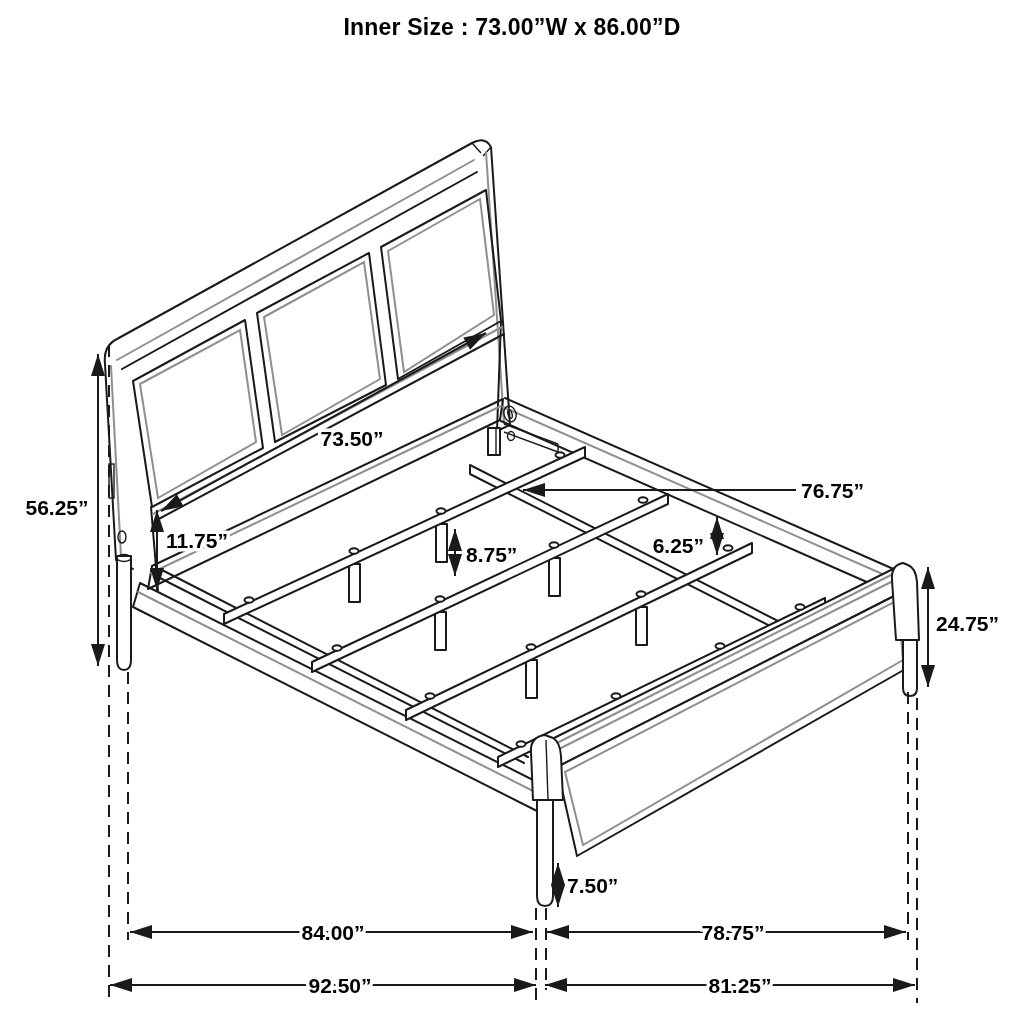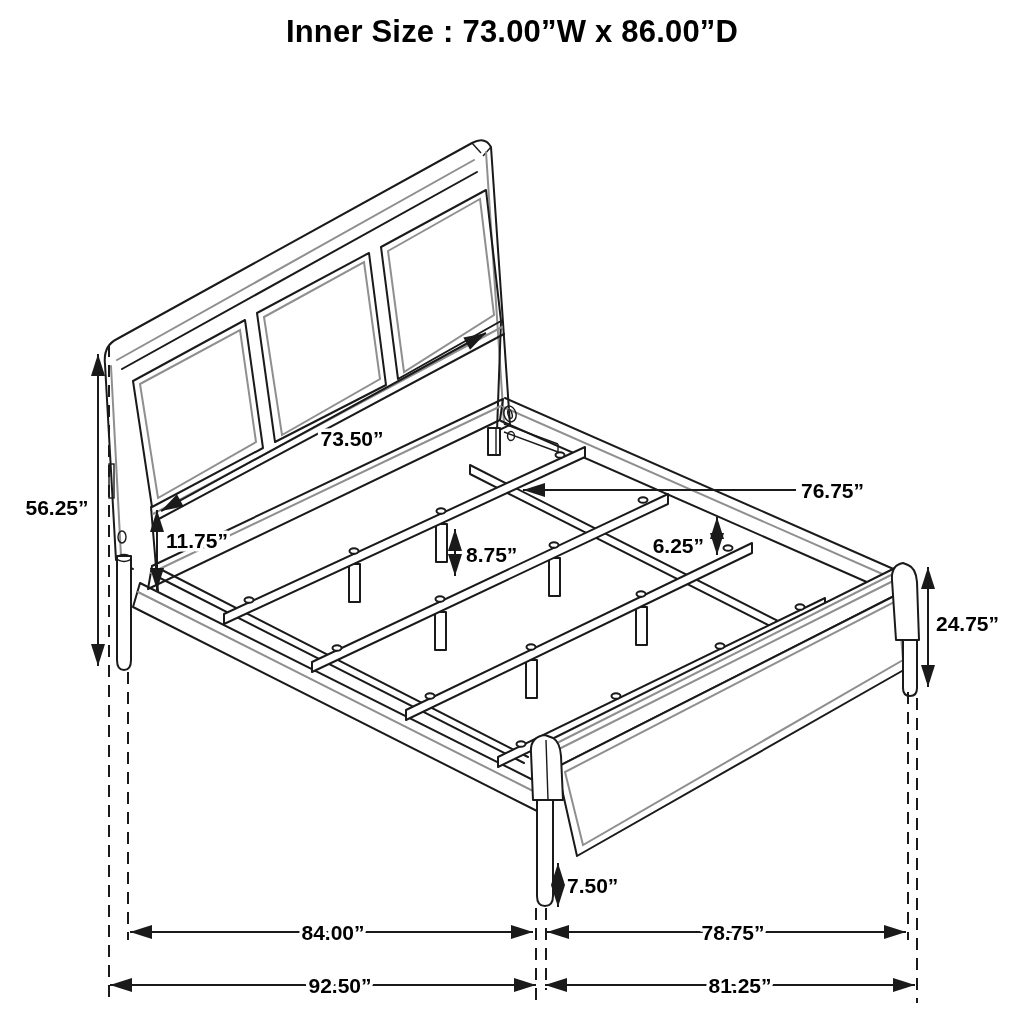--- a/index.html
+++ b/index.html
@@ -1,19 +1,19 @@
 <!DOCTYPE html>
 <html><head>
 <meta charset="utf-8">
 <style>
   html,body{margin:0;padding:0;background:#fff;}
   .canvas{position:relative;width:1024px;height:1024px;background:#fff;overflow:hidden;
           font-family:"Liberation Sans",sans-serif;}
   .title{position:absolute;top:14px;left:0;width:100%;text-align:center;
-         font-size:31px;font-weight:bold;color:#000;letter-spacing:.2px;}
+         font-size:23px;font-weight:bold;color:#000;letter-spacing:.2px;}
   svg{position:absolute;top:0;left:0;}
   .ln{stroke:#1a1a1a;stroke-width:2;fill:none;stroke-linecap:round;stroke-linejoin:round;}
   .lnthin{stroke:#1a1a1a;stroke-width:1.4;fill:none;}
   .gray{stroke:#8f8f8f;stroke-width:2;fill:none;stroke-linecap:round;}
   .wfill{fill:#ffffff;stroke:#1a1a1a;stroke-width:2;stroke-linejoin:round;}
   .dash{stroke:#1a1a1a;stroke-width:2;fill:none;stroke-dasharray:12 8;}
   .dim{stroke:#1a1a1a;stroke-width:2;fill:none;}
   .dot{fill:#fff;stroke:#1a1a1a;stroke-width:2;}
   text.dlabel{font-family:"Liberation Sans",sans-serif;font-weight:bold;font-size:21px;
               fill:#000;paint-order:stroke;stroke:#fff;stroke-width:7px;stroke-linejoin:round;}

